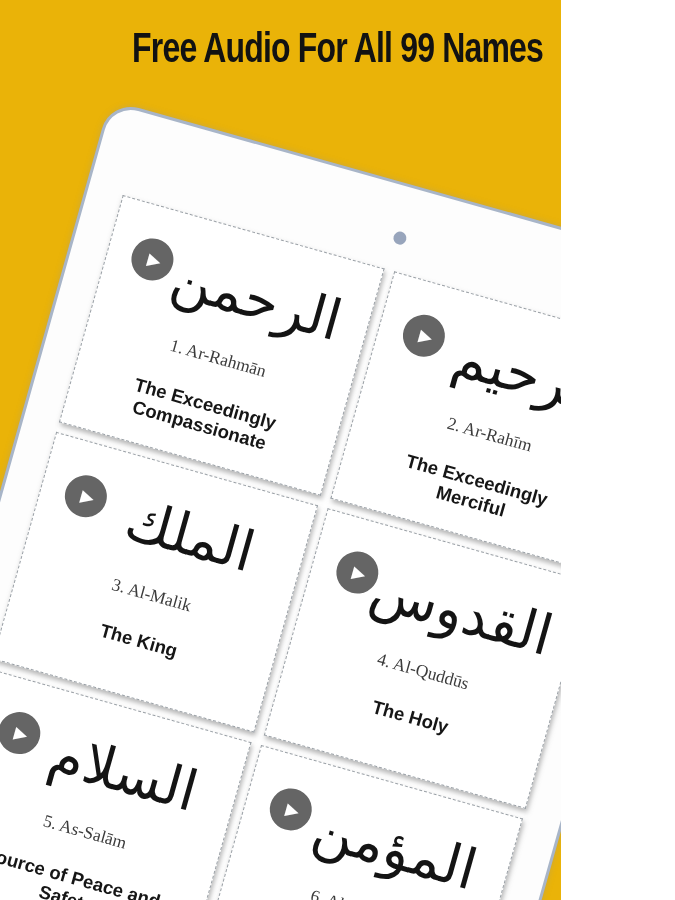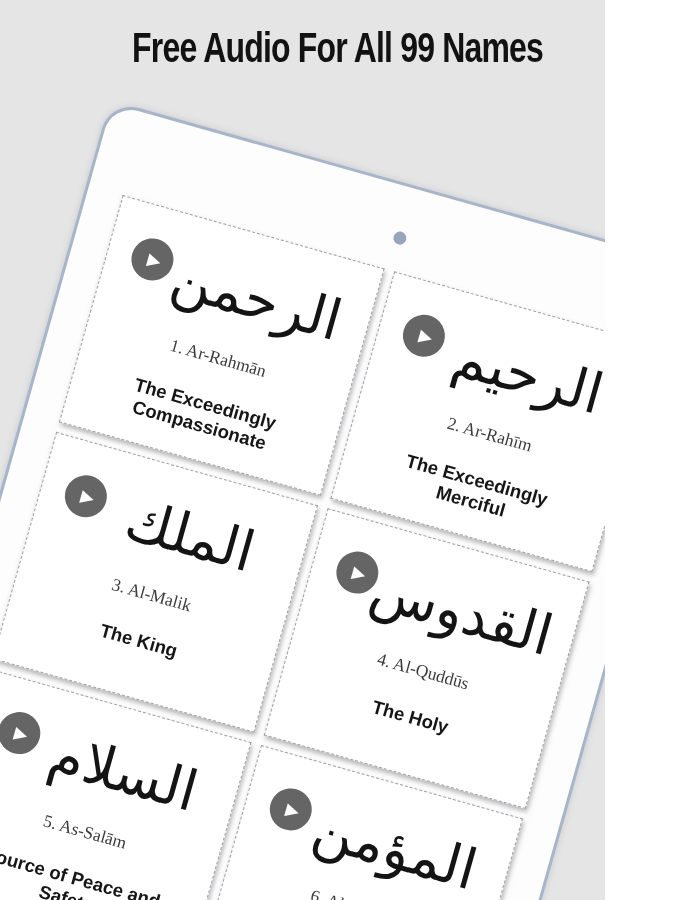--- a/index.html
+++ b/index.html
@@ -1,23 +1,22 @@
 <!DOCTYPE html>
 <html><head>
 <meta charset="utf-8">
 <style>
   html, body { margin: 0; padding: 0; }
   .stage {
     position: relative;
     width: 561px;
     height: 900px;
-    background: #e5e5e5;
+    background: #eab308;
     overflow: hidden;
     font-family: "Liberation Sans", sans-serif;
-    padding-left: 44px;
   }
   
   .headline-wrap {
     position: absolute;
     top: 26px;
     left: 0;
     width: 675px;
     text-align: center;
     z-index: 5;
   }

